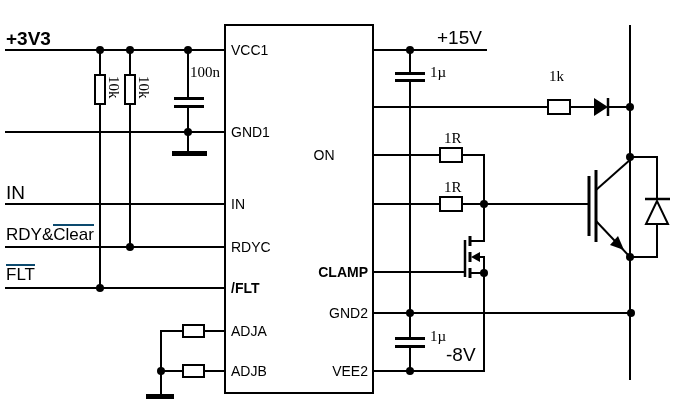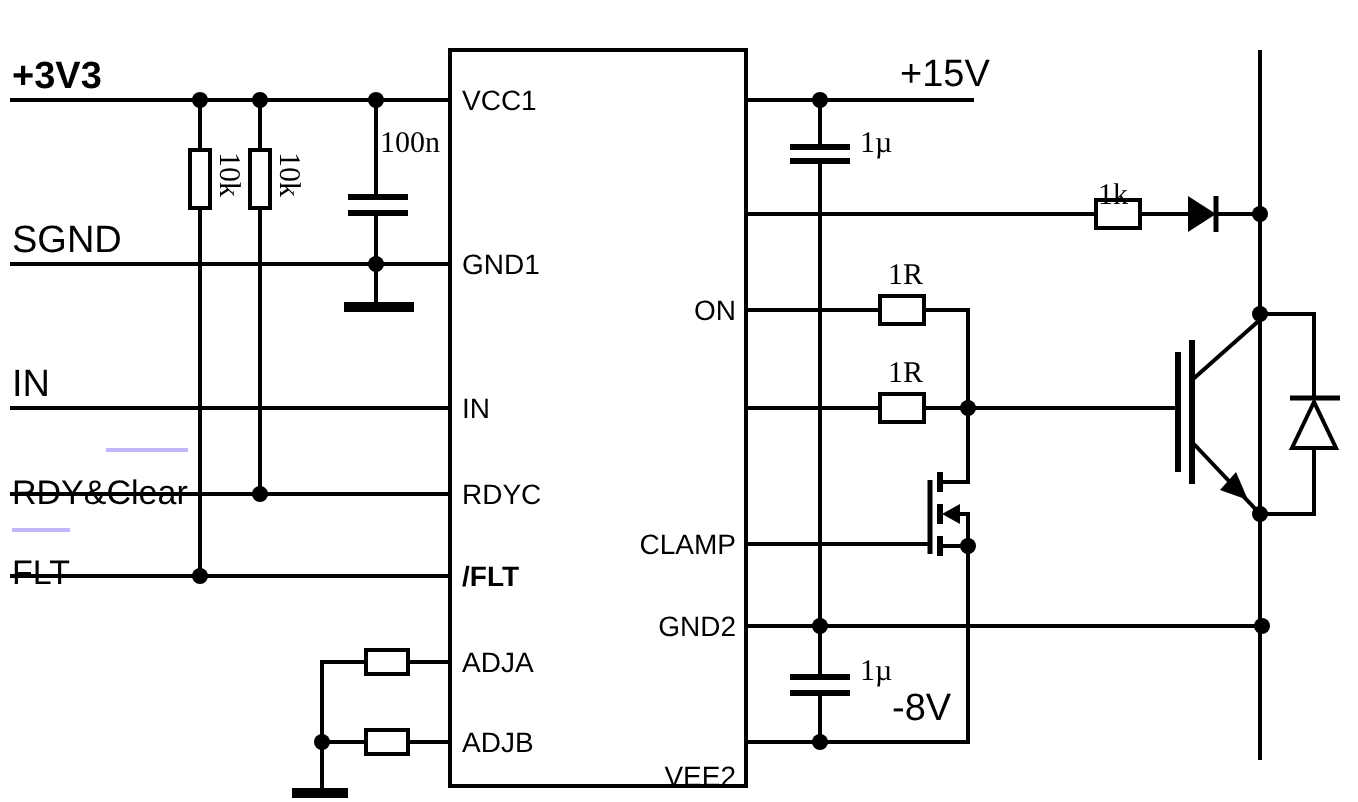--- a/index.html
+++ b/index.html
@@ -13,21 +13,21 @@
   .plate { position:absolute; height:3px; background:#000; }
   .gnd { position:absolute; background:#000; }
   .icbox { position:absolute; left:224px; top:24px; width:150px; height:370px;
            border:2px solid #000; background:#fff; box-sizing:border-box; }
   .pin { position:absolute; font-size:14px; white-space:nowrap; }
   .pinr { width:88px; text-align:right; }
   .net { position:absolute; font-size:19px; white-space:nowrap; }
   .netsm { position:absolute; font-size:17px; white-space:nowrap; }
   .val { position:absolute; font-family:"Liberation Serif", serif; font-size:15px; white-space:nowrap; }
   .rot { transform:rotate(90deg); transform-origin:0 0; }
-  .ovl { display:inline-block; border-top:2px solid #c4b5fd; padding-top:12px; line-height:1.05; }
+  .ovl { display:inline-block; border-top:2px solid #0c4a6e; padding-top:0px; line-height:1.05; }
   svg.overlay { position:absolute; left:0; top:0; pointer-events:none; }
 </style>
 </head>
 <body>
 
 <div id="canvas">
 
   <div class="w hw" style="left:5px;top:49px;width:219px;"></div>
   <div class="w hw" style="left:5px;top:131px;width:219px;"></div>
   <div class="w hw" style="left:5px;top:203px;width:219px;"></div>
@@ -92,39 +92,38 @@
   <div class="icbox"></div>
 
   <span class="pin" style="left:231px;top:42px;">VCC1</span>
   <span class="pin" style="left:231px;top:124px;">GND1</span>
   <span class="pin" style="left:231px;top:196px;">IN</span>
   <span class="pin" style="left:231px;top:239px;">RDYC</span>
   <span class="pin" style="left:231px;top:280px;font-weight:bold;">/FLT</span>
   <span class="pin" style="left:231px;top:323px;">ADJA</span>
   <span class="pin" style="left:231px;top:363px;">ADJB</span>
 
-  <span class="pin pinr" style="left:280px;top:147px;">ON</span>
-  <span class="pin pinr" style="left:280px;top:264px;">CLAMP</span>
+  <span class="pin pinr" style="left:280px;top:147px;text-align:center;">ON</span>
+  <span class="pin pinr" style="left:280px;top:264px;font-weight:bold;">CLAMP</span>
   <span class="pin pinr" style="left:280px;top:305px;">GND2</span>
-  <span class="pin pinr" style="left:280px;top:380px;">VEE2</span>
+  <span class="pin pinr" style="left:280px;top:363px;">VEE2</span>
 
   <span class="net" style="left:6px;top:28px;font-weight:bold;">+3V3</span>
-  <span class="net" style="left:6px;top:110px;">SGND</span>
   <span class="net" style="left:6px;top:182px;">IN</span>
   <span class="netsm" style="left:6px;top:224px;"><span>RDY&amp;</span><span class="ovl">Clear</span></span>
   <span class="netsm" style="left:6px;top:264px;"><span class="ovl">FLT</span></span>
-  <span class="net" style="left:437px;top:27px;margin-left:13px;">+15V</span>
+  <span class="net" style="left:437px;top:27px;">+15V</span>
   <span class="net" style="left:446px;top:344px;">-8V</span>
 
   <span class="val rot" style="left:122px;top:76px;">10k</span>
   <span class="val rot" style="left:152px;top:76px;">10k</span>
   <span class="val" style="left:190px;top:64px;">100n</span>
   <span class="val" style="left:430px;top:64px;">1µ</span>
   <span class="val" style="left:430px;top:328px;">1µ</span>
-  <span class="val" style="left:549px;top:90px;">1k</span>
+  <span class="val" style="left:549px;top:68px;">1k</span>
   <span class="val" style="left:444px;top:130px;">1R</span>
   <span class="val" style="left:444px;top:179px;">1R</span>
 
   <div class="dot" style="left:96px;top:46px;"></div>
   <div class="dot" style="left:126px;top:46px;"></div>
   <div class="dot" style="left:184px;top:46px;"></div>
   <div class="dot" style="left:406px;top:46px;"></div>
   <div class="dot" style="left:184px;top:128px;"></div>
   <div class="dot" style="left:126px;top:243px;"></div>
   <div class="dot" style="left:96px;top:284px;"></div>

